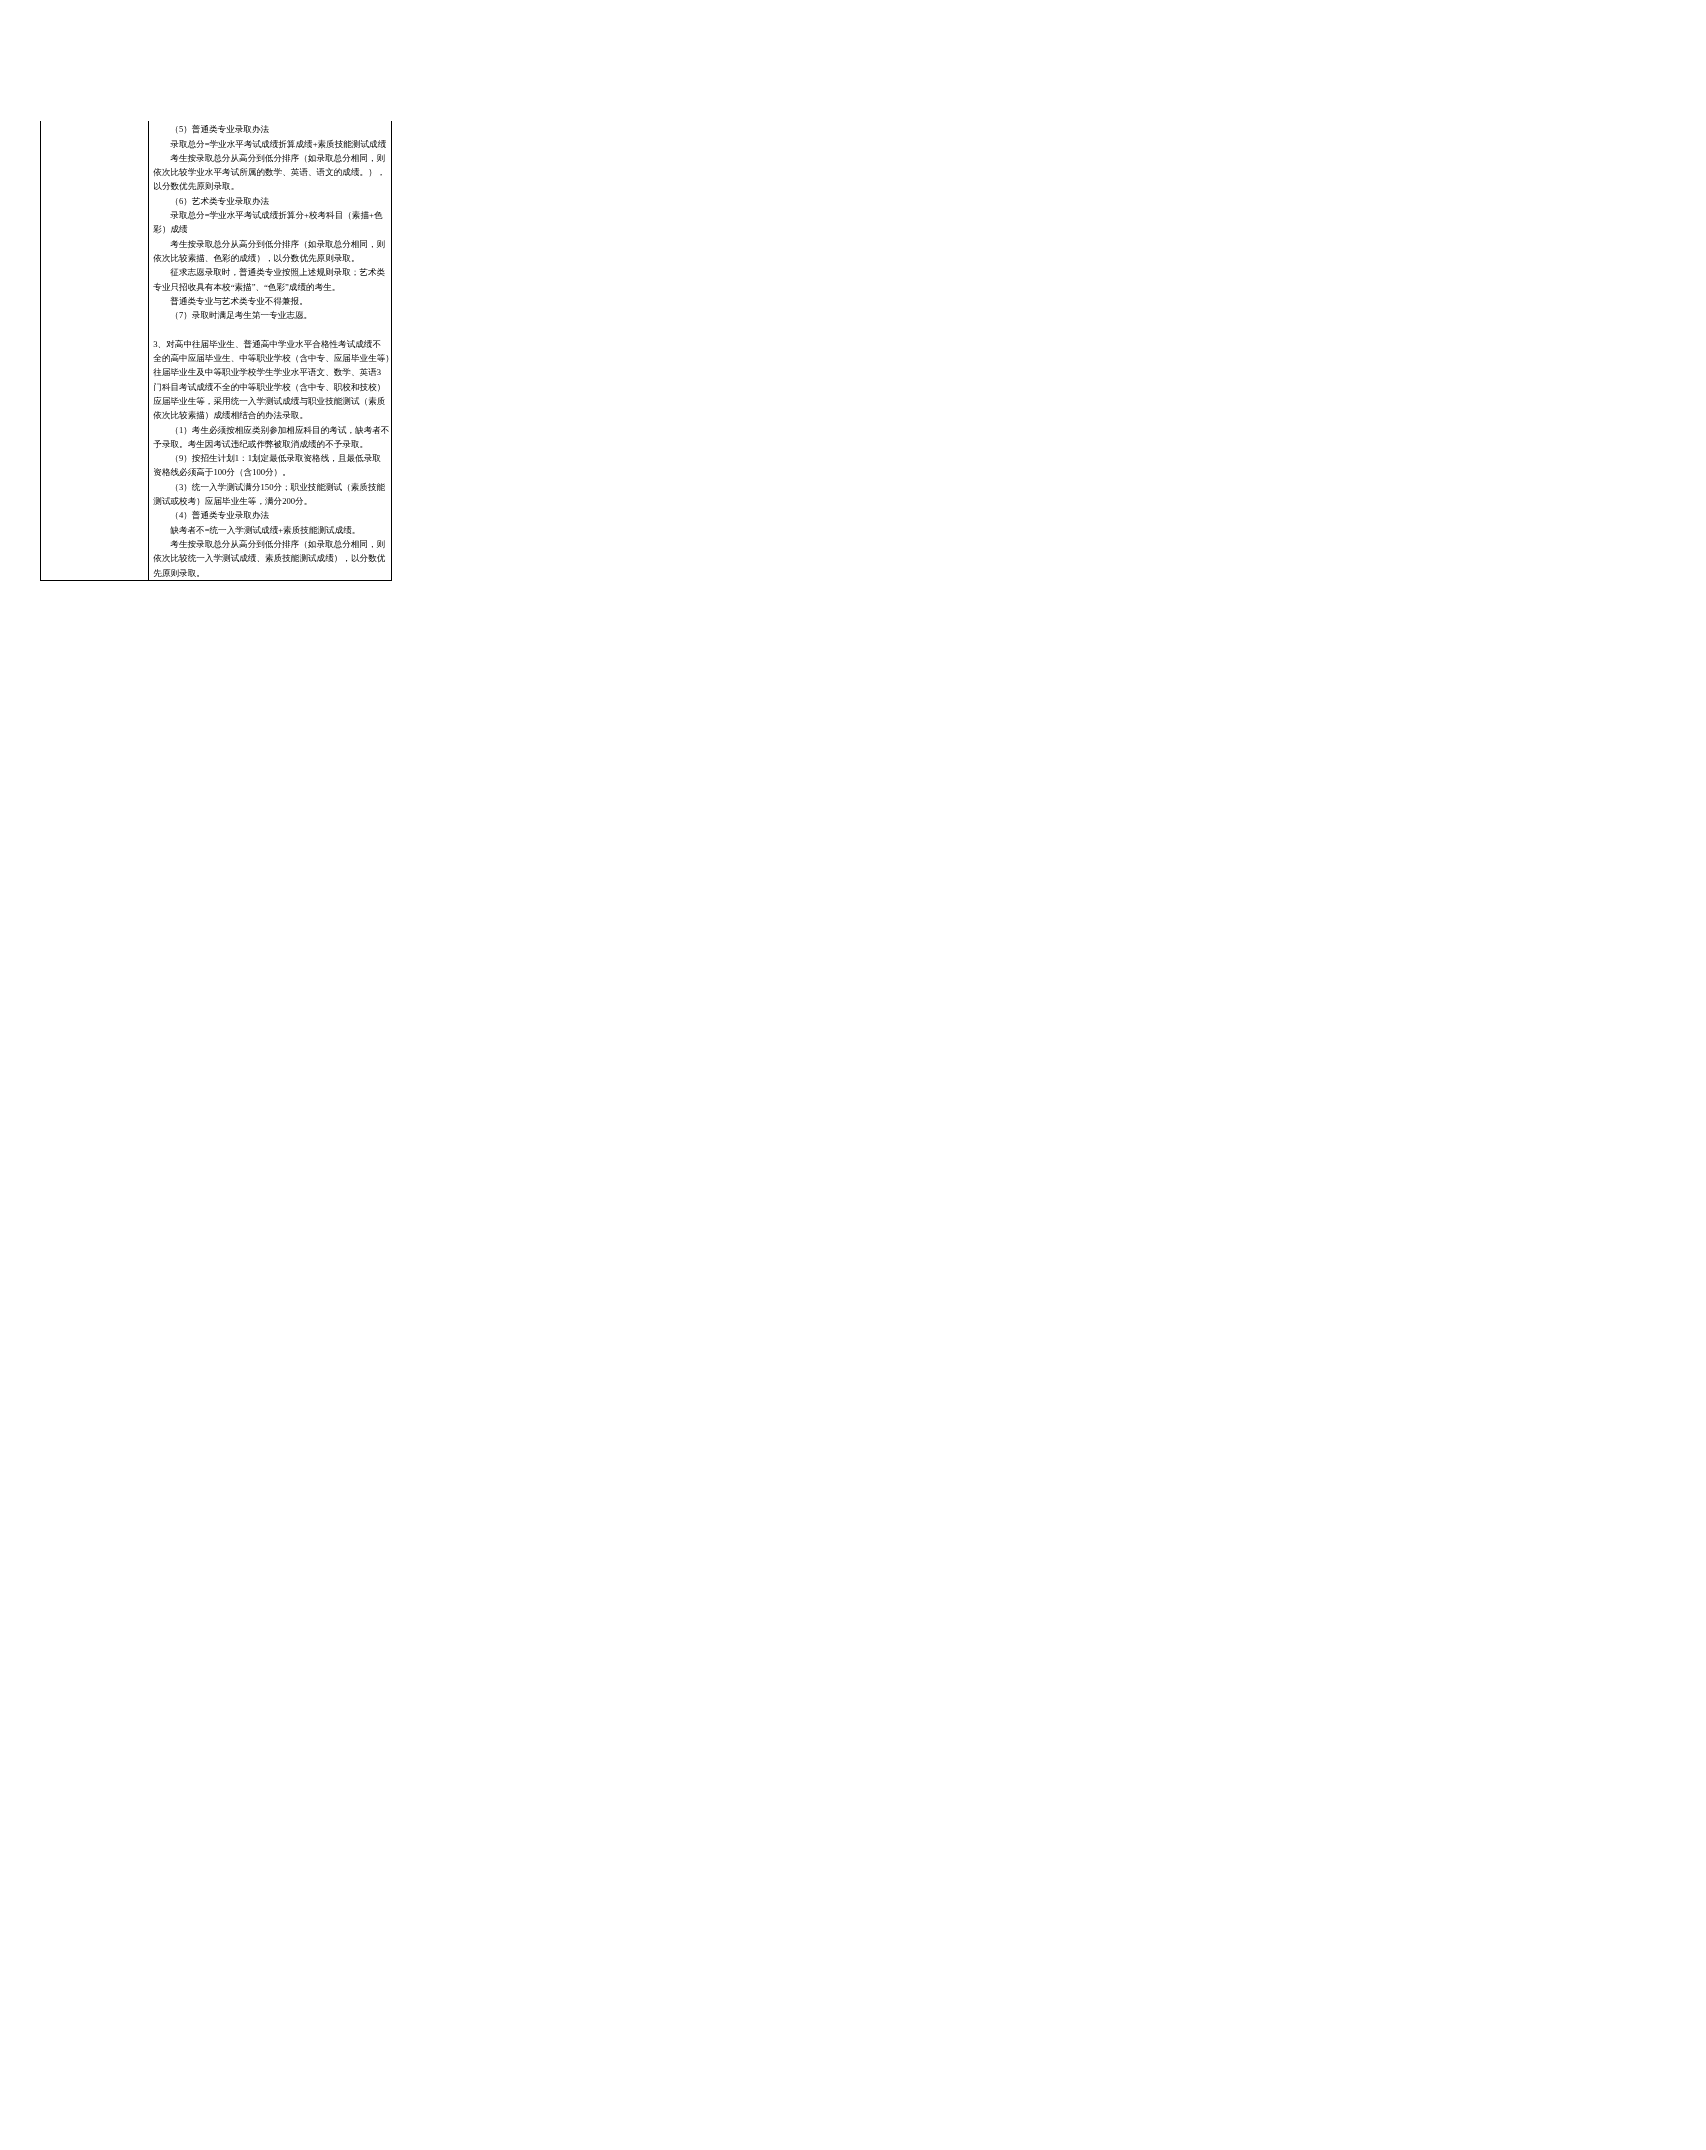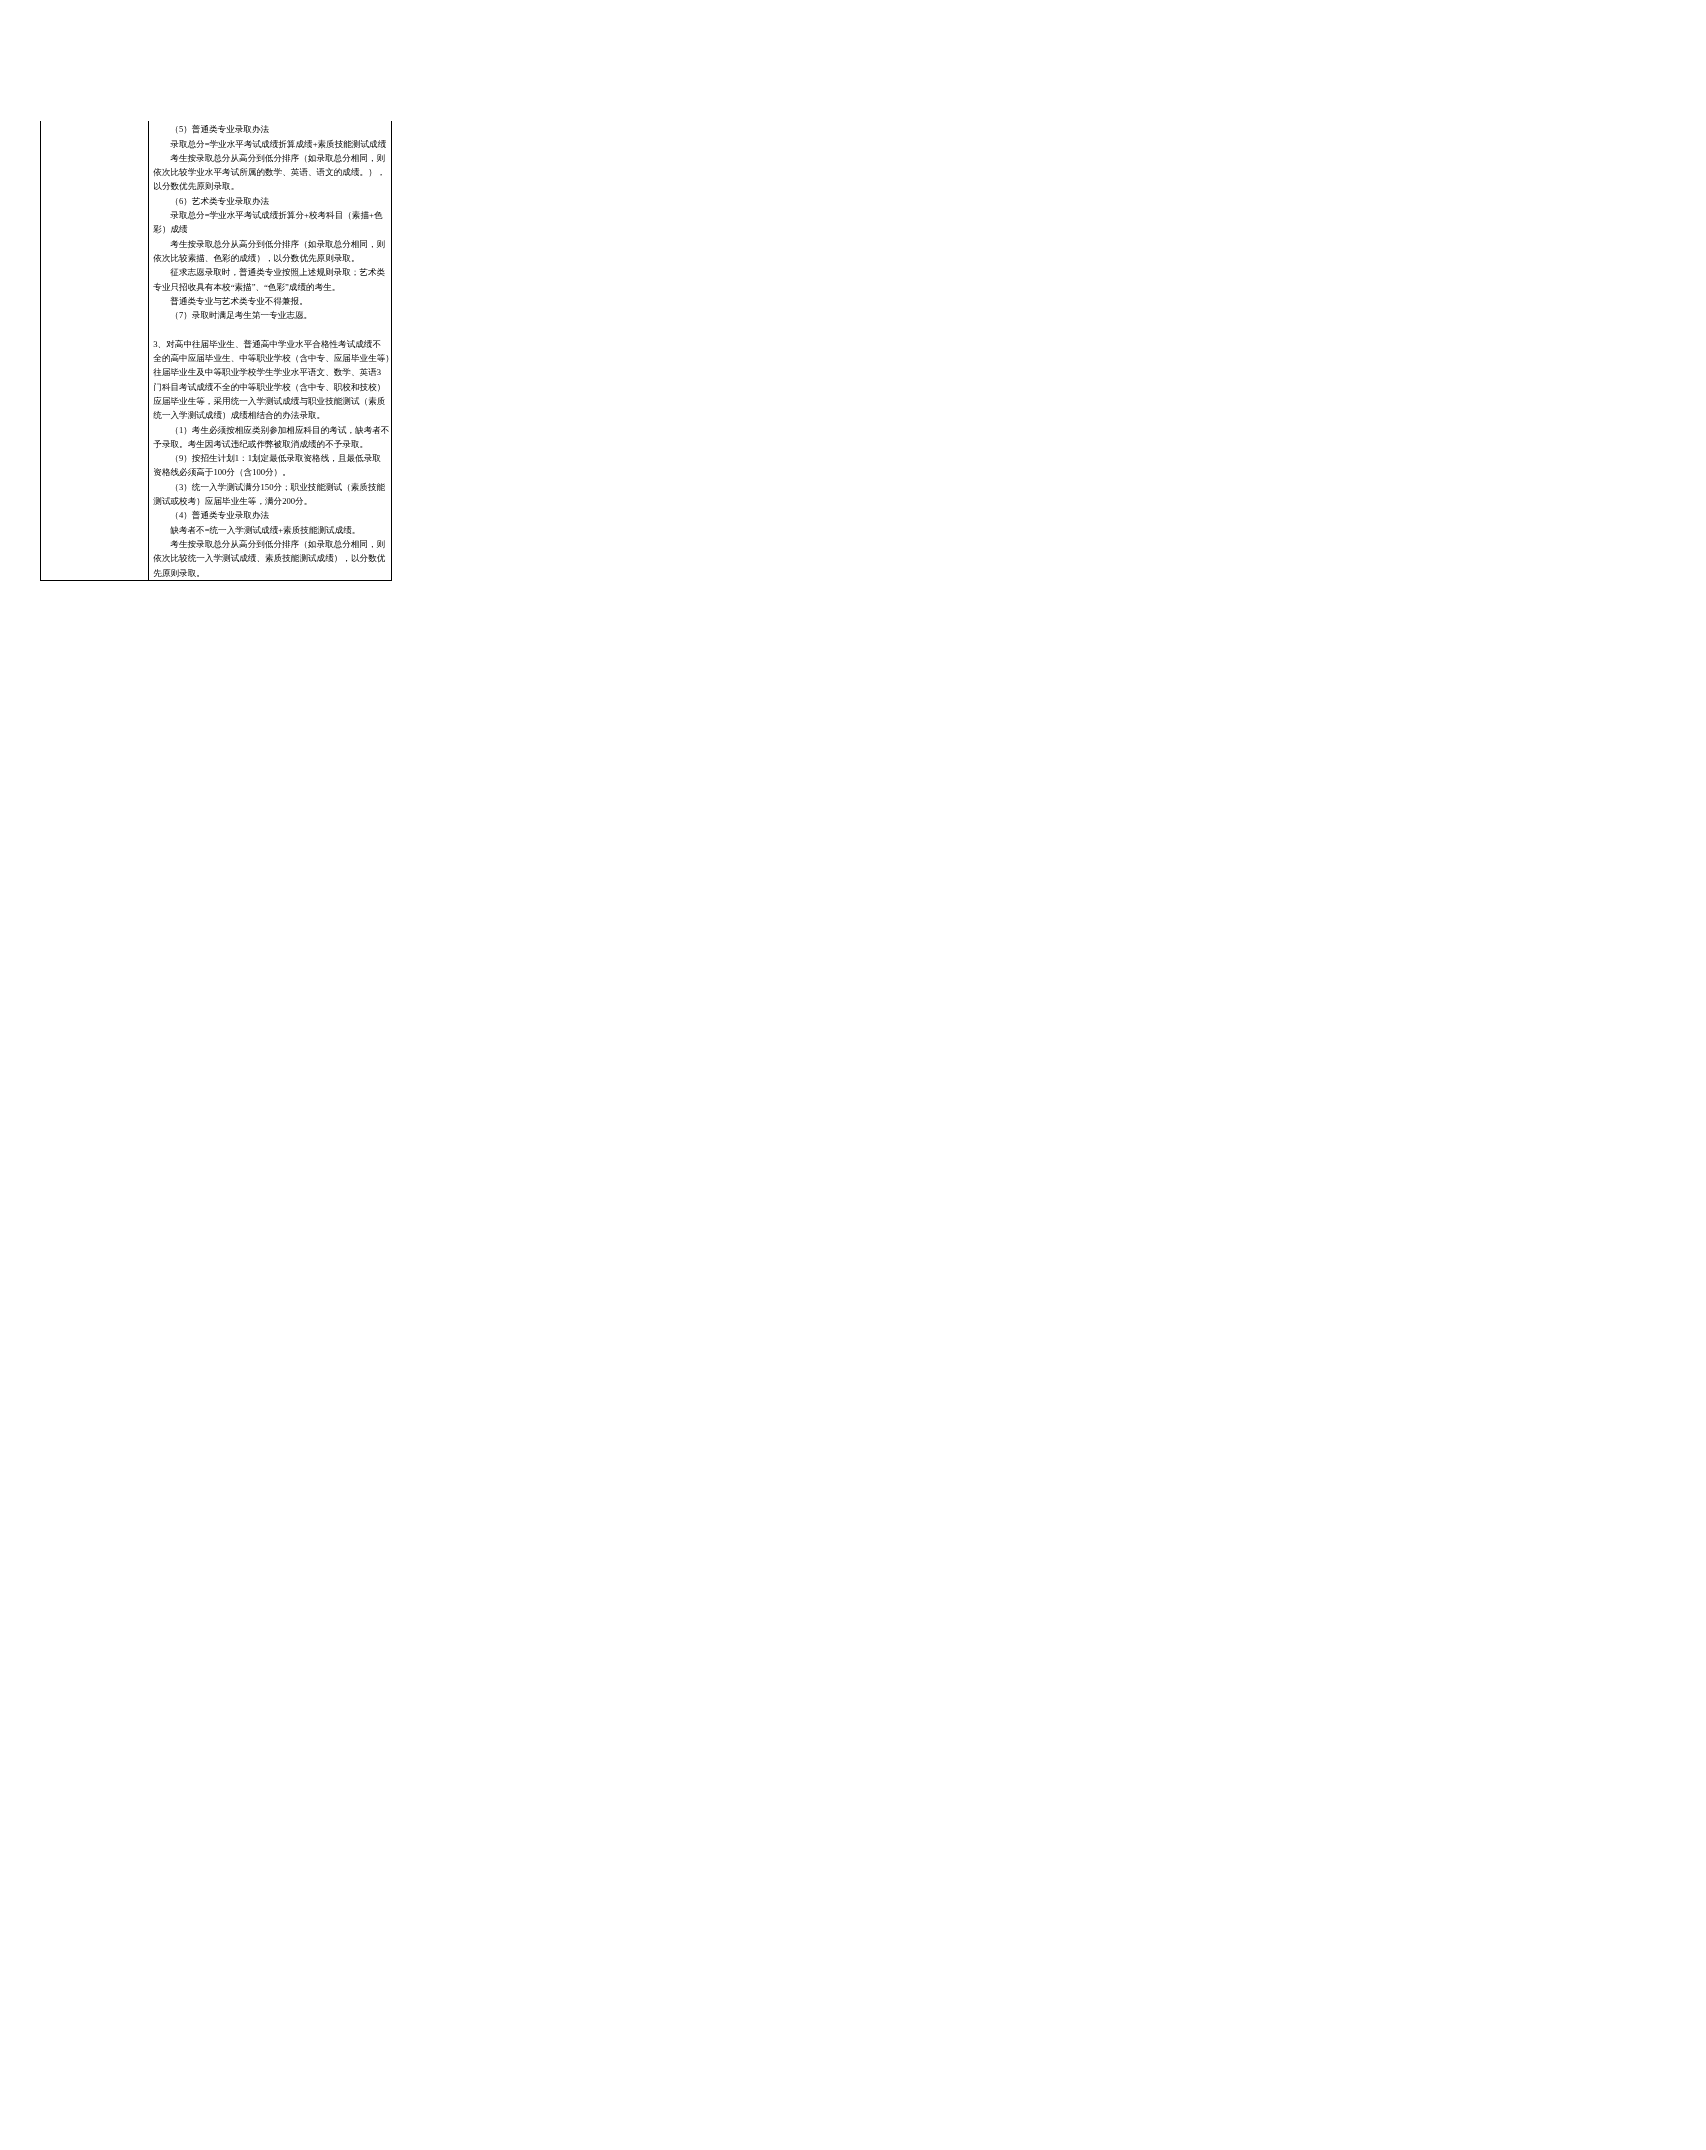--- a/index.html
+++ b/index.html
@@ -71,21 +71,21 @@
       <div class="line ind">征求志愿录取时，普通类专业按照上述规则录取；艺术类</div>
       <div class="line">专业只招收具有本校“素描”、“色彩”成绩的考生。</div>
       <div class="line ind">普通类专业与艺术类专业不得兼报。</div>
       <div class="line ind">（7）录取时满足考生第一专业志愿。</div>
       <div class="line"></div>
       <div class="line b">3、对高中往届毕业生、普通高中学业水平合格性考试成绩不</div>
       <div class="line b">全的高中应届毕业生、中等职业学校（含中专、应届毕业生等）</div>
       <div class="line b">往届毕业生及中等职业学校学生学业水平语文、数学、英语3</div>
       <div class="line b">门科目考试成绩不全的中等职业学校（含中专、职校和技校）</div>
       <div class="line b">应届毕业生等，采用统一入学测试成绩与职业技能测试（素质</div>
-      <div class="line b">统一入学测试成绩）成绩相结合的办法录取。</div>
+      <div class="line b">依次比较素描）成绩相结合的办法录取。</div>
       <div class="line ind">（1）考生必须按相应类别参加相应科目的考试，缺考者不</div>
       <div class="line">予录取。考生因考试违纪或作弊被取消成绩的不予录取。</div>
       <div class="line ind">（9）按招生计划1：1划定最低录取资格线，且最低录取</div>
       <div class="line">资格线必须高于100分（含100分）。</div>
       <div class="line ind">（3）统一入学测试满分150分；职业技能测试（素质技能</div>
       <div class="line">测试或校考）应届毕业生等，满分200分。</div>
       <div class="line ind">（4）普通类专业录取办法</div>
       <div class="line ind">缺考者不=统一入学测试成绩+素质技能测试成绩。</div>
       <div class="line ind">考生按录取总分从高分到低分排序（如录取总分相同，则</div>
       <div class="line">依次比较统一入学测试成绩、素质技能测试成绩），以分数优</div>

